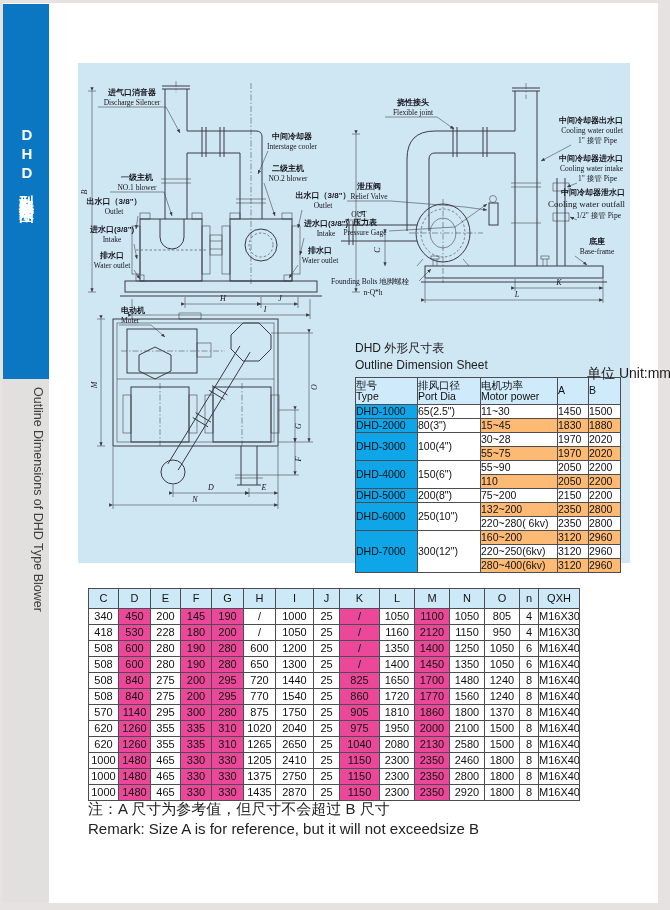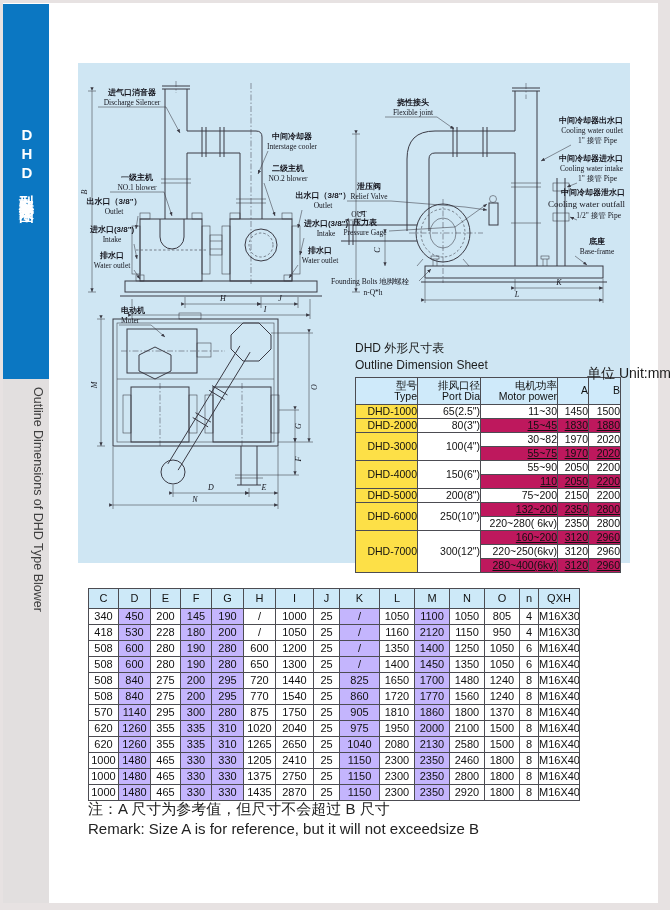--- a/index.html
+++ b/index.html
@@ -24,32 +24,32 @@
   text.cn{font-size:8px;fill:#15151d;font-family:"Liberation Sans",sans-serif;font-weight:bold;}
   text.en{font-size:7.5px;fill:#15151d;font-family:"Liberation Serif",serif;}
   text.dim{font-size:8px;fill:#15151d;font-family:"Liberation Serif",serif;font-style:italic;}
   
   .sheet{position:absolute;left:355px;top:340px;width:318px;}
   .ds-title-cn{font-size:12px;color:#1c1c1c;}
   .ds-title-en{font-size:12px;color:#1c1c1c;margin-top:1px;}
   .ds-unit{position:absolute;right:2px;top:25px;font-size:14px;color:#1c1c1c;}
   table.dim-sheet{border-collapse:collapse;table-layout:fixed;width:265px;margin-top:5px;
                   background:#ffffff;}
-  table.dim-sheet th,table.dim-sheet td{border:1px solid #4c4c52;text-align:right;
+  table.dim-sheet th,table.dim-sheet td{border:1px solid #4c4c52;text-align:left;
       font-size:10.5px;color:#111;padding:0;line-height:1.06;height:13px;overflow:hidden;}
   table.dim-sheet th{background:#cfeafa;font-weight:normal;height:26px;}
-  table.dim-sheet .type-cell{background:#fde047;}
-  table.dim-sheet tr.shade td:not(.type-cell):not(.port-cell){background:#be185d;text-decoration:underline;}
+  table.dim-sheet .type-cell{background:#0ea5e9;}
+  table.dim-sheet tr.shade td:not(.type-cell):not(.port-cell){background:#fdba74;}
   
   .detail{position:absolute;left:88px;top:588px;width:491px;}
   table.detail-t{border-collapse:collapse;table-layout:fixed;width:491px;background:#fff;}
   table.detail-t th,table.detail-t td{border:1px solid #4c4c52;text-align:center;font-size:11px;
       color:#111;padding:0;height:15px;line-height:1.05;overflow:hidden;}
   table.detail-t th{background:#cde9f8;font-weight:normal;height:19px;}
-  table.detail-t td.cshade{background:#c4b5fd;}
+  table.detail-t td.cshade{background:#ec4899;}
   .note{position:absolute;left:88px;top:799px;font-size:15px;color:#222;line-height:1.3;}
 </style>
 </head>
 <body>
 
 <div class="page"></div>
 
 <div class="sidebar-blue">
   <span class="vtext">DHD型安装外形尺寸图</span>
 </div>
@@ -377,21 +377,21 @@
         <tr class="shade">
           <td class="type-cell" rowspan="1">DHD-2000</td>
           <td class="port-cell" rowspan="1">80(3")</td>
           <td>15~45</td>
           <td>1830</td>
           <td>1880</td>
         </tr>
         <tr>
           <td class="type-cell" rowspan="2">DHD-3000</td>
           <td class="port-cell" rowspan="2">100(4")</td>
-          <td>30~82</td>
+          <td>30~28</td>
           <td>1970</td>
           <td>2020</td>
         </tr>
         <tr class="shade">
           <td>55~75</td>
           <td>1970</td>
           <td>2020</td>
         </tr>
         <tr>
           <td class="type-cell" rowspan="2">DHD-4000</td>

